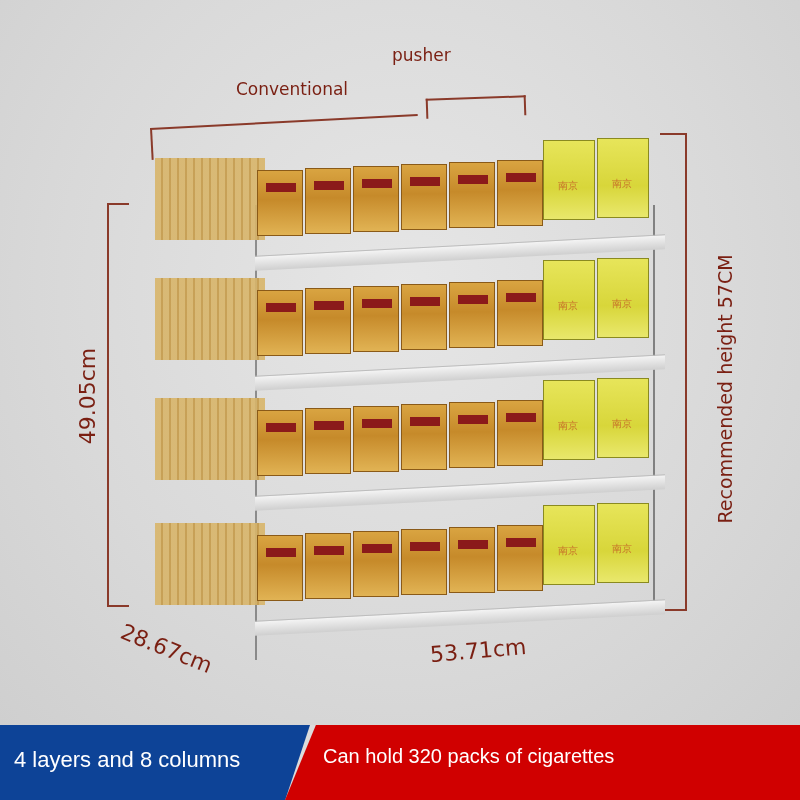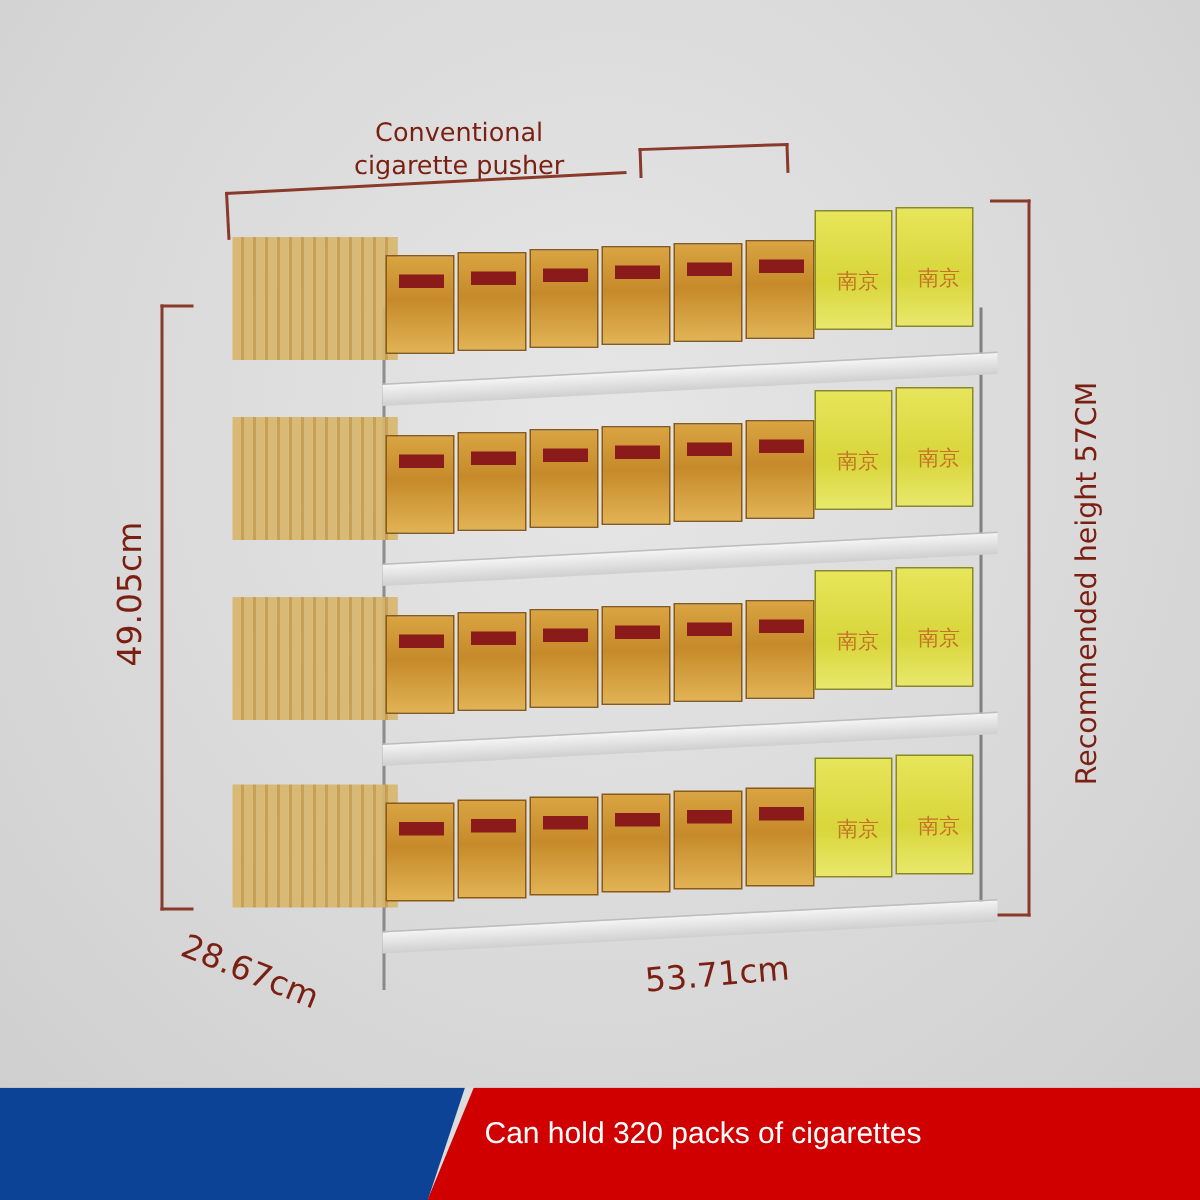--- a/index.html
+++ b/index.html
@@ -7,41 +7,41 @@
   .bg{position:absolute;left:0;top:0;width:800px;height:725px;background:radial-gradient(ellipse at 50% 40%,#e6e6e6 0%,#d9d9d9 60%,#cfcfcf 100%);}
   .label{position:absolute;color:#7a1f12;font-size:17px;line-height:22px;text-align:center;white-space:nowrap;}
   .bracket{position:absolute;border-color:#8a3a2a;border-style:solid;}
   .rack{position:absolute;left:145px;top:195px;width:520px;height:470px;}
   .shelf{position:absolute;left:0;width:520px;height:120px;}
   .shelf-base{position:absolute;left:110px;right:0;bottom:0;height:14px;background:linear-gradient(#f4f4f4,#cfcfcf);border-top:1px solid #bdbdbd;transform:skewY(-3deg);}
   .packs-back{position:absolute;left:10px;top:18px;width:110px;height:82px;background:repeating-linear-gradient(90deg,#d8b56a 0 6px,#c59a48 6px 8px);opacity:.9;}
   .pack{position:absolute;width:46px;height:66px;background:linear-gradient(180deg,#d9a441 0%,#c68a2a 45%,#e1b354 100%);border:1px solid #8a5a18;box-sizing:border-box;}
   .pack .logo{position:absolute;left:8px;top:12px;width:30px;height:9px;background:#8b1a1a;}
   .pack.y{background:linear-gradient(180deg,#e7e55a 0%,#d8d63a 60%,#e9e86c 100%);border-color:#8a8a20;width:52px;height:80px;}
-  .pack.y .logo{background:none;color:#c7702a;font-size:14px;top:38px;left:14px;width:auto;height:auto;}
+  .pack.y .logo{background:none;color:#c7702a;font-size:10px;top:38px;left:14px;width:auto;height:auto;}
   .glass{position:absolute;left:110px;top:10px;width:2px;height:455px;background:#555;opacity:.6;}
   .glass-r{position:absolute;right:10px;top:10px;width:2px;height:405px;background:#444;opacity:.6;}
   .banner{position:absolute;left:0;top:725px;width:800px;height:75px;}
   .banner-left{position:absolute;left:0;top:0;width:310px;height:75px;background:#0d4397;clip-path:polygon(0 0,100% 0,92% 100%,0 100%);}
   .banner-right{position:absolute;left:285px;top:0;width:515px;height:75px;background:#d00000;clip-path:polygon(6% 0,100% 0,100% 100%,0 100%);}
   .banner-text-l{position:absolute;left:14px;top:22px;color:#fff;font-size:22px;font-family:"Liberation Sans",sans-serif;}
   .banner-text-r{position:absolute;left:323px;top:20px;color:#fff;font-size:20px;font-family:"Liberation Sans",sans-serif;}
 </style>
 </head>
 <body>
 
 <div class="bg"></div>
 
 <div class="label" style="left:236px;top:78px;text-align:center;">
   <div>Conventional</div>
-  <div>cigarette pusher</div>
 </div>
 <div class="bracket" style="left:150px;top:128px;width:266px;height:30px;border-width:2px 0 0 2px;transform:rotate(-3deg);transform-origin:left top;"></div>
 
 <div class="label" style="left:392px;top:44px;">
+  <div>pusher</div>
 </div>
 <div class="bracket" style="left:426px;top:97px;width:96px;height:18px;border-width:2px 2px 0 2px;transform:rotate(-2deg);"></div>
 
 <div class="bracket" style="left:107px;top:203px;width:20px;height:400px;border-width:2px 0 2px 2px;"></div>
 <div class="label" style="left:40px;top:385px;font-size:22px;transform:rotate(-90deg);transform-origin:center;">49.05cm</div>
 
 <div class="bracket" style="left:660px;top:133px;width:25px;height:474px;border-width:2px 2px 2px 0;"></div>
 <div class="label" style="left:590px;top:378px;font-size:19px;transform:rotate(-90deg);">Recommended height 57CM</div>
 
 <div class="rack">
@@ -164,14 +164,15 @@
     <div class="shelf-base"></div>
   </div>
 </div>
 
 <div class="label" style="left:118px;top:638px;font-size:22px;transform:rotate(22deg);">28.67cm</div>
 <div class="label" style="left:430px;top:640px;font-size:22px;transform:rotate(-5deg);">53.71cm</div>
 
 <div class="banner">
   <div class="banner-left"></div>
   <div class="banner-right"></div>
+  <div class="banner-text-l">4 layers and 8 columns</div>
   <div class="banner-text-r">Can hold 320 packs of cigarettes</div>
 </div>
 
 </body></html>

